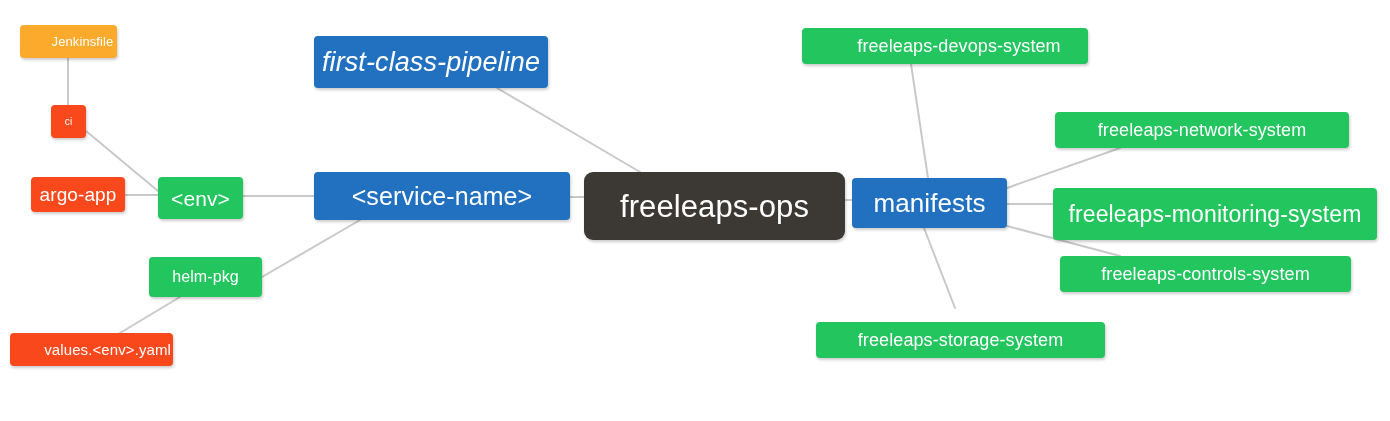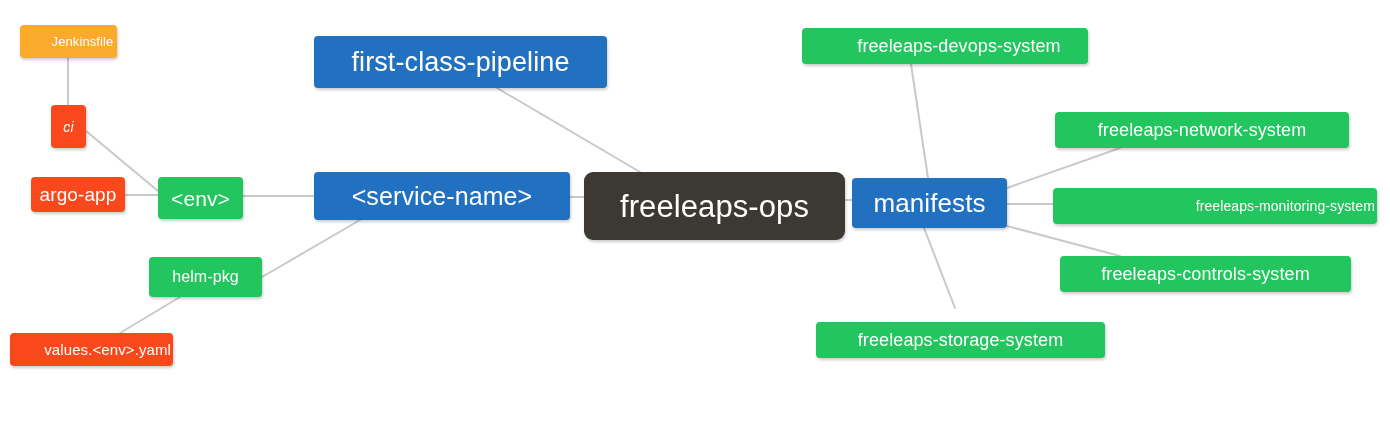--- a/index.html
+++ b/index.html
@@ -69,54 +69,54 @@
       <line x1="928" y1="178" x2="911" y2="64" stroke="#c9c9c9" stroke-width="2" stroke-linecap="round"></line>
       <line x1="1007" y1="188" x2="1120" y2="148" stroke="#c9c9c9" stroke-width="2" stroke-linecap="round"></line>
       <line x1="1007" y1="204" x2="1053" y2="204" stroke="#c9c9c9" stroke-width="2" stroke-linecap="round"></line>
       <line x1="1007" y1="226" x2="1120" y2="256" stroke="#c9c9c9" stroke-width="2" stroke-linecap="round"></line>
       <line x1="924" y1="228" x2="955" y2="308" stroke="#c9c9c9" stroke-width="2" stroke-linecap="round"></line>
     </svg>
   <div id="nodes">
       <div class="node c-orange" style="left: 20px; top: 25px; width: 97px; height: 33px; font-size: 13px; padding-left: 28px;">
         <span class="node-label">Jenkinsfile</span>
       </div>
-      <div class="node c-red" style="left: 51px; top: 105px; width: 35px; height: 43px; font-size: 14px; font-style: italic;">
+      <div class="node c-red" style="left: 51px; top: 105px; width: 35px; height: 33px; font-size: 10px;">
         <span class="node-label">ci</span>
       </div>
       <div class="node c-red" style="left: 31px; top: 177px; width: 94px; height: 35px; font-size: 19px;">
         <span class="node-label">argo-app</span>
       </div>
       <div class="node c-green" style="left: 158px; top: 177px; width: 85px; height: 42px; font-size: 21px;">
         <span class="node-label">&lt;env&gt;</span>
       </div>
       <div class="node c-green" style="left: 149px; top: 257px; width: 113px; height: 40px; font-size: 16px;">
         <span class="node-label">helm-pkg</span>
       </div>
       <div class="node c-red" style="left: 10px; top: 333px; width: 163px; height: 33px; font-size: 15px; justify-content: flex-end;">
         <span class="node-label">values.&lt;env&gt;.yaml</span>
       </div>
-      <div class="node c-blue" style="left: 314px; top: 36px; width: 293px; height: 52px; font-size: 27px;">
+      <div class="node c-blue" style="left: 314px; top: 36px; width: 234px; height: 52px; font-size: 27px; font-style: italic;">
         <span class="node-label">first-class-pipeline</span>
       </div>
       <div class="node c-blue" style="left: 314px; top: 172px; width: 256px; height: 48px; font-size: 25px;">
         <span class="node-label">&lt;service-name&gt;</span>
       </div>
       <div class="node c-root" style="left: 584px; top: 172px; width: 261px; height: 68px; font-size: 31px; border-radius: 9px;">
         <span class="node-label">freeleaps-ops</span>
       </div>
       <div class="node c-blue" style="left: 852px; top: 178px; width: 155px; height: 50px; font-size: 26px;">
         <span class="node-label">manifests</span>
       </div>
       <div class="node c-green" style="left: 802px; top: 28px; width: 286px; height: 36px; font-size: 18px; padding-left: 28px;">
         <span class="node-label">freeleaps-devops-system</span>
       </div>
       <div class="node c-green" style="left: 1055px; top: 112px; width: 294px; height: 36px; font-size: 18px;">
         <span class="node-label">freeleaps-network-system</span>
       </div>
-      <div class="node c-green" style="left: 1053px; top: 188px; width: 324px; height: 36px; font-size: 14px; justify-content: flex-end;">
+      <div class="node c-green" style="left: 1053px; top: 188px; width: 324px; height: 52px; font-size: 23px;">
         <span class="node-label">freeleaps-monitoring-system</span>
       </div>
       <div class="node c-green" style="left: 1060px; top: 256px; width: 291px; height: 36px; font-size: 18px;">
         <span class="node-label">freeleaps-controls-system</span>
       </div>
       <div class="node c-green" style="left: 816px; top: 308px; width: 289px; height: 36px; font-size: 18px; margin-top: 14px;">
         <span class="node-label">freeleaps-storage-system</span>
       </div>
     </div>
 </div>

